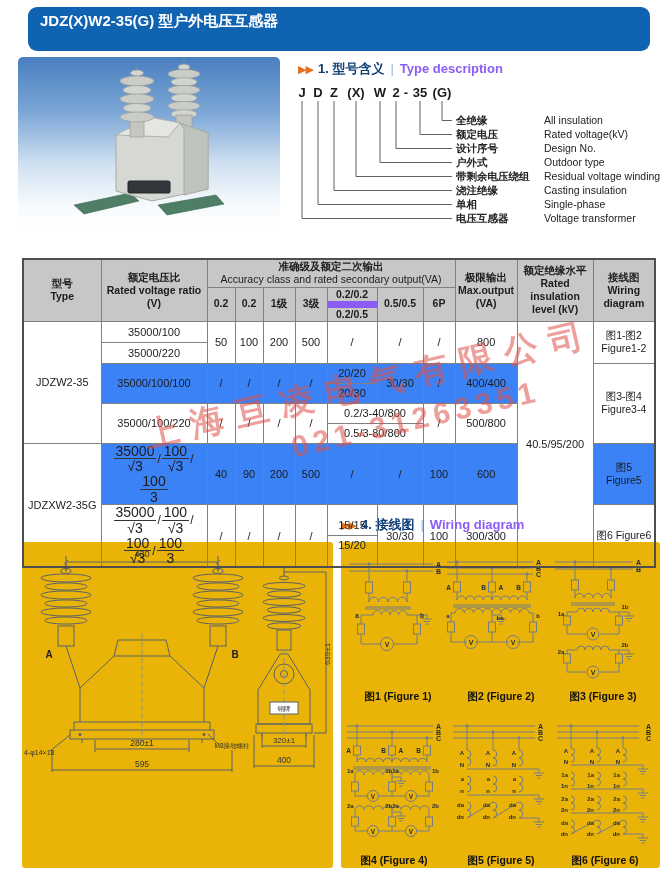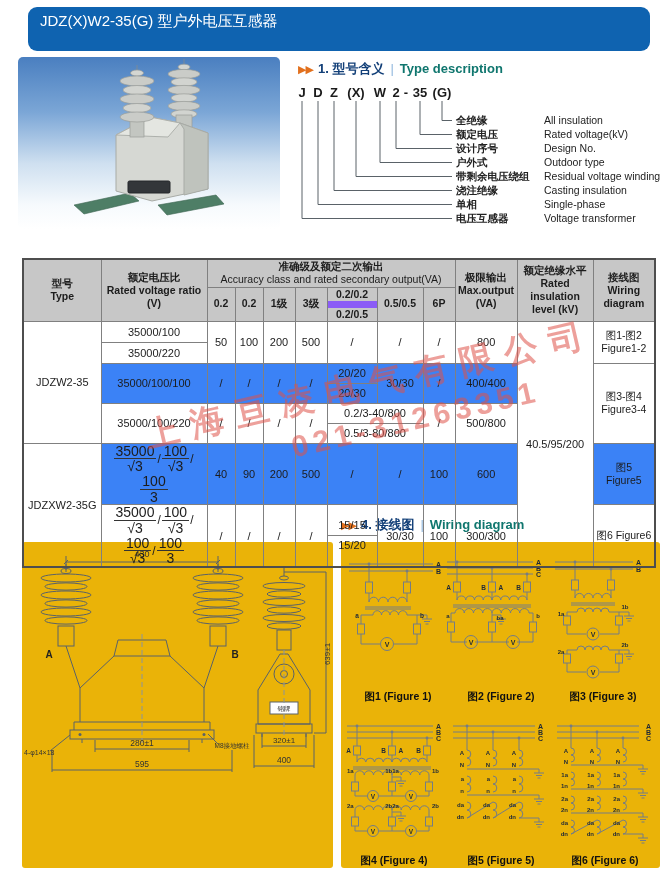--- a/index.html
+++ b/index.html
@@ -1,32 +1,32 @@
 <!DOCTYPE html>
 <html><head>
 <meta charset="utf-8">
 <style>
   html,body{margin:0;padding:0;background:#fff;}
   .page{position:relative;width:672px;height:877px;background:#ffffff;overflow:hidden;
         font-family:"Liberation Sans","DejaVu Sans",sans-serif;color:#222;}
   
   .banner{position:absolute;left:28px;top:7px;width:622px;height:44px;background:#0f63b0;
           border-radius:9px;color:#fff;box-sizing:border-box;padding:4px 12px;}
-  .banner .t1{font-size:15px;font-weight:normal;line-height:19px;}
+  .banner .t1{font-size:15px;font-weight:bold;line-height:19px;}
   .banner .t2{font-size:13.5px;line-height:18px;}
   
   .photo{position:absolute;left:18px;top:57px;width:262px;height:172px;border-radius:5px;
          background:linear-gradient(180deg,#4a7fc0 0%,#7ba6d6 32%,#cfe0f0 62%,#f6fafd 86%,#ffffff 100%);
          overflow:hidden;}
   
   .sh{position:absolute;white-space:nowrap;font-size:13px;}
   .sh .arr{color:#e2701d;font-size:11px;letter-spacing:-1px;margin-right:5px;}
   .sh .cn{color:#123f78;font-weight:bold;}
   .sh .dv{color:#8fb7dd;margin:0 6px;font-weight:normal;}
-  .sh .en{color:#0f766e;font-weight:bold;}
+  .sh .en{color:#8b5cf6;font-weight:bold;}
   
   .dt{position:absolute;left:22px;top:258px;width:632px;border-collapse:collapse;table-layout:fixed;
       font-size:11px;color:#1c1c1c;border:2px solid #4e4e4e;z-index:1;}
   .dt th,.dt td{border:1px solid #808080;text-align:center;vertical-align:middle;padding:0;overflow:hidden;}
   .dt thead th{background:#c7c7c7;font-weight:bold;font-size:10.5px;line-height:1.25;}
   .dt tr.hA{height:21px;}
   .dt tr.hB{height:39px;}
   .dt .band{background:#3b82f6;}
   .stack>div{height:19px;line-height:19px;}
   .stack>div.st{border-bottom:1px solid #808080;}

